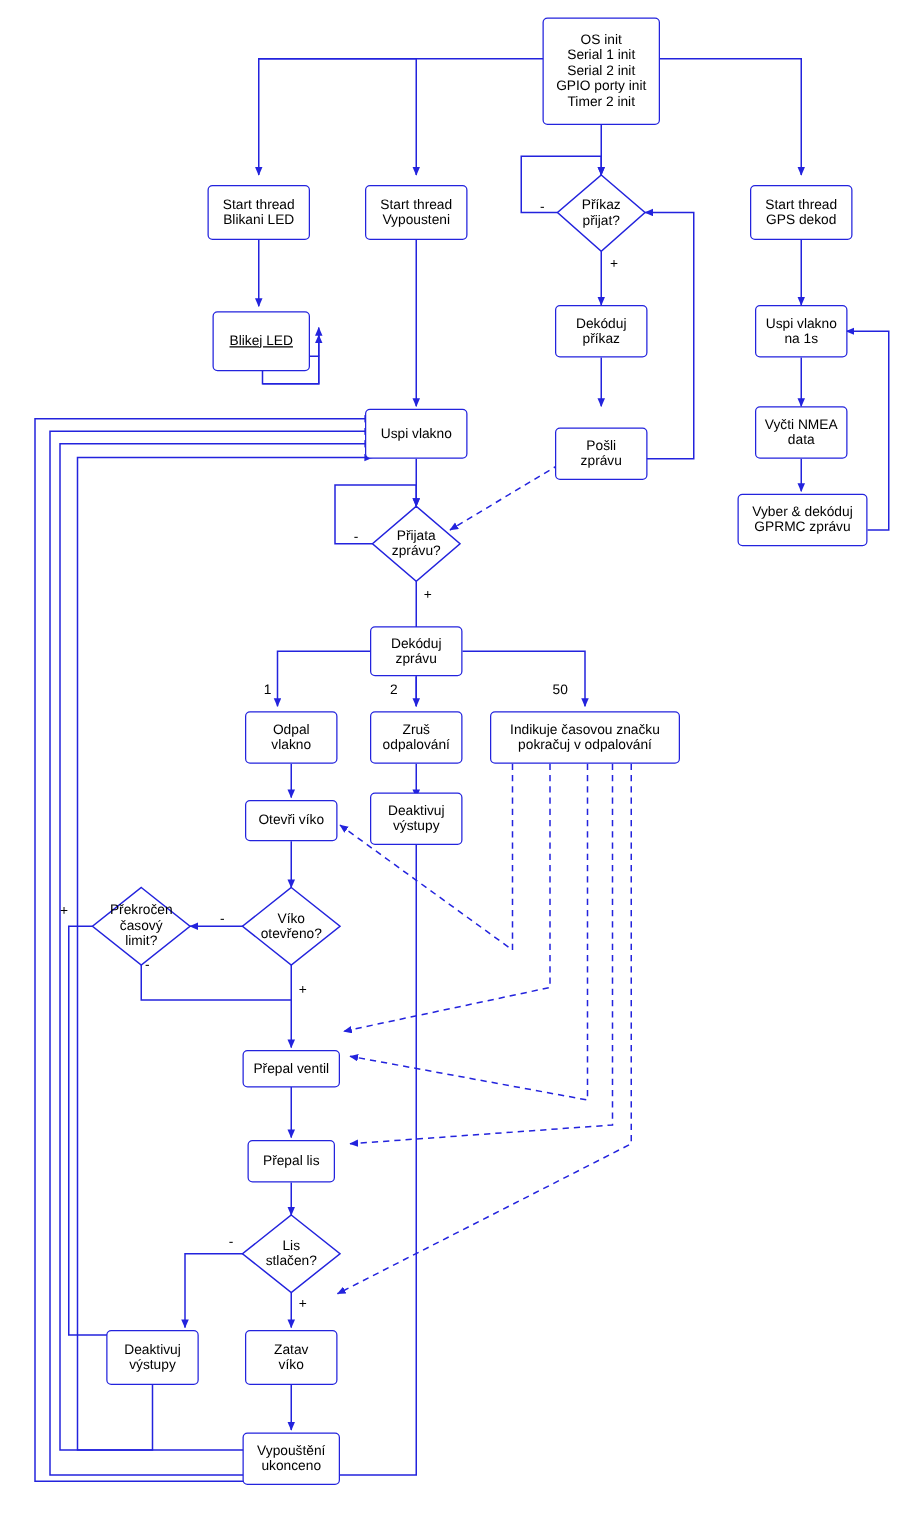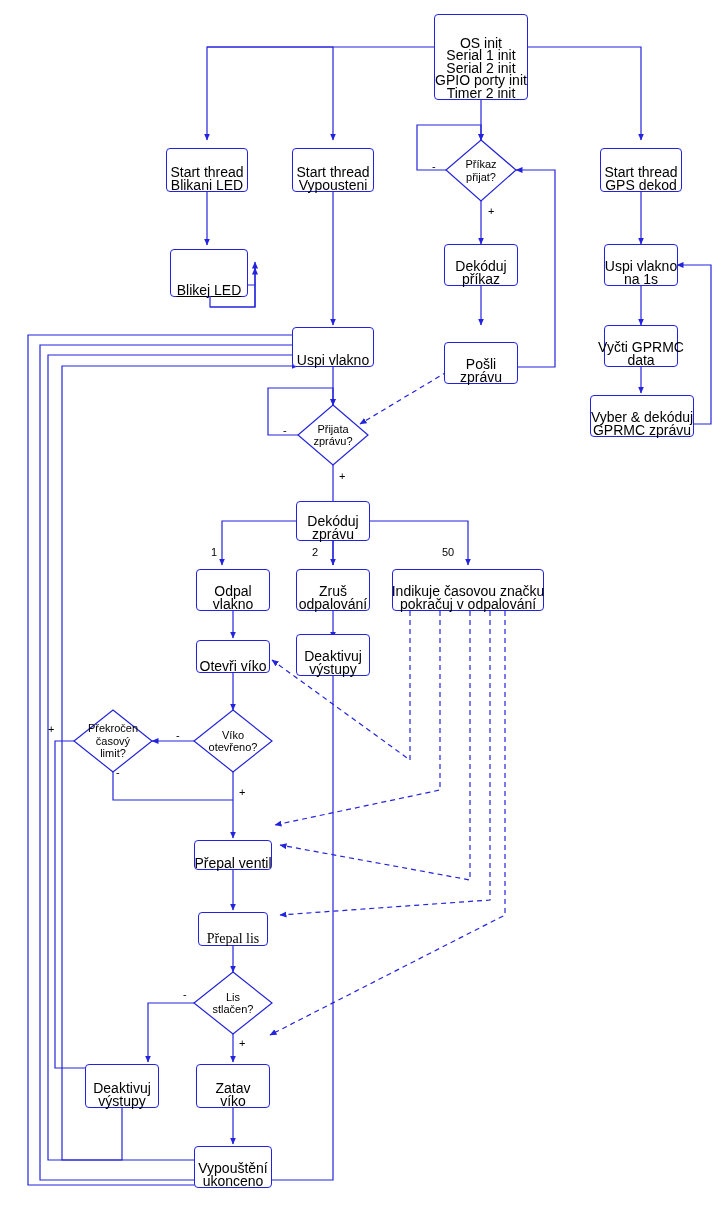--- a/index.html
+++ b/index.html
@@ -20,25 +20,25 @@
     left: 0;
     top: 0;
     width: 722px;
     height: 1210px;
     pointer-events: none;
   }
   .node {
     position: absolute;
     box-sizing: border-box;
     color: #000000;
-    font-size: 14px;
+    font-size: 11px;
     line-height: 12.5px;
     text-align: center;
     display: flex;
-    align-items: flex-end;
+    align-items: center;
     justify-content: center;
     white-space: pre;
   }
   .box {
     border: 1px solid #2323dd;
     border-radius: 4px;
     background: #ffffff;
   }
   .diamond-wrap {
     position: absolute;
@@ -193,21 +193,21 @@
 příkaz</span></div>
 
   <div class="node box" style="left:604px; top:244px; width:74px; height:42px;"><span>Uspi vlakno
 na 1s</span></div>
 
   <div class="node box" style="left:292px; top:327px; width:82px; height:40px;"><span>Uspi vlakno</span></div>
 
   <div class="node box" style="left:444px; top:342px; width:74px; height:42px;"><span>Pošli
 zprávu</span></div>
 
-  <div class="node box" style="left:604px; top:325px; width:74px; height:42px;"><span>Vyčti GPRMC
+  <div class="node box" style="left:604px; top:325px; width:74px; height:42px;"><span>Vyčti NMEA
 data</span></div>
 
   <div class="diamond-wrap" style="left:298px; top:405px; width:70px; height:60px;">
     <div class="diamond-label">Přijata
 zprávu?</div>
   </div>
 
   <div class="node box" style="left:590px; top:395px; width:104px; height:42px;"><span>Vyber &amp; dekóduj
 GPRMC zprávu</span></div>
 
@@ -234,21 +234,21 @@
   </div>
 
   <div class="diamond-wrap" style="left:74px; top:710px; width:78px; height:62px;">
     <div class="diamond-label">Překročen
 časový
 limit?</div>
   </div>
 
   <div class="node box" style="left:194px; top:840px; width:78px; height:30px;"><span>Přepal ventil</span></div>
 
-  <div class="node box" style="left:198px; top:912px; width:70px; height:34px;font-family:Liberation Serif, serif;"><span>Přepal lis</span></div>
+  <div class="node box" style="left:198px; top:912px; width:70px; height:34px;"><span>Přepal lis</span></div>
 
   <div class="diamond-wrap" style="left:194px; top:972px; width:78px; height:62px;">
     <div class="diamond-label">Lis
 stlačen?</div>
   </div>
 
   <div class="node box" style="left:85px; top:1064px; width:74px; height:44px;"><span>Deaktivuj
 výstupy</span></div>
 
   <div class="node box" style="left:196px; top:1064px; width:74px; height:44px;"><span>Zatav

